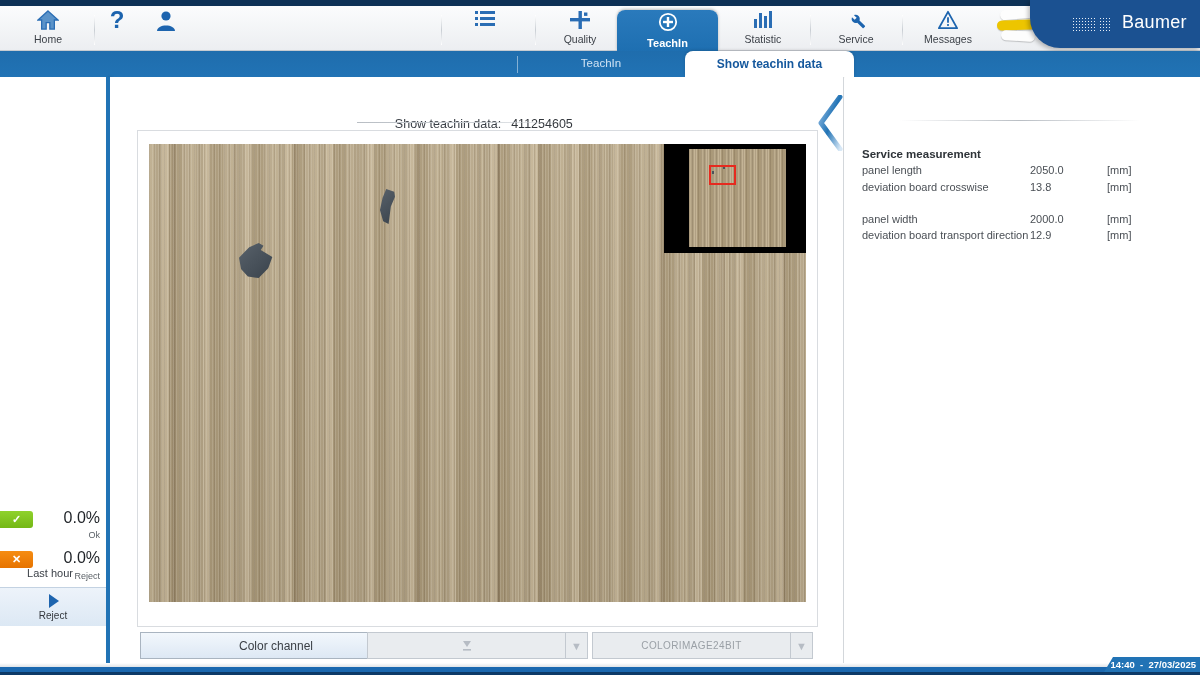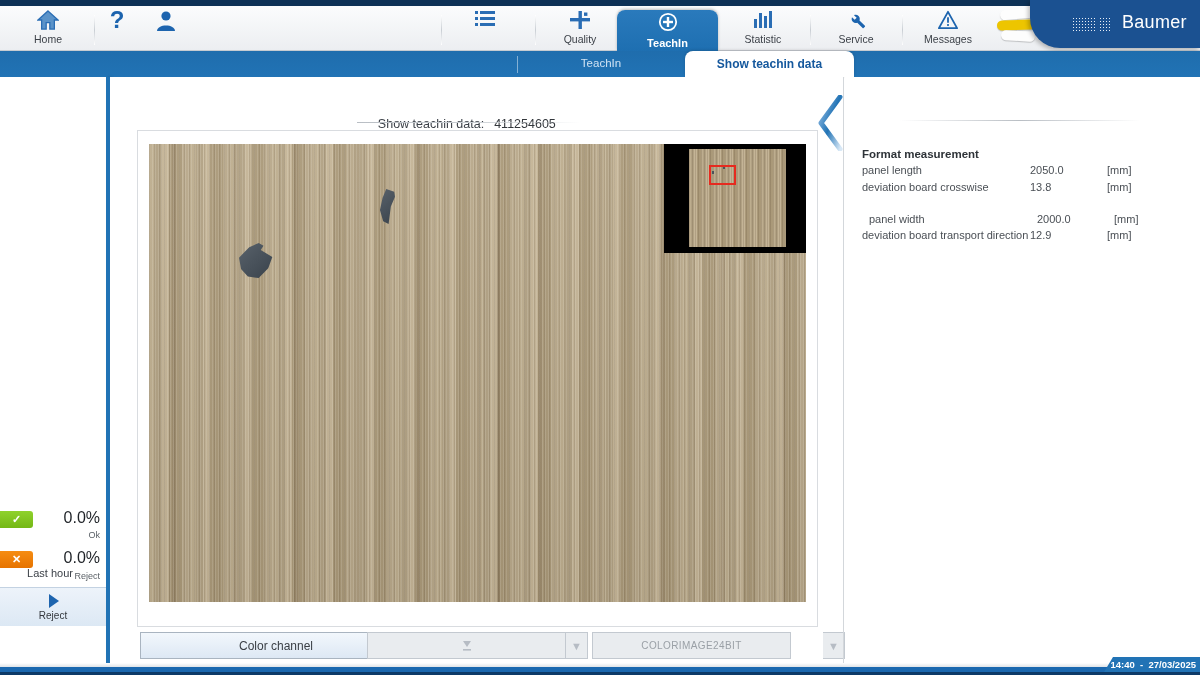--- a/index.html
+++ b/index.html
@@ -66,21 +66,21 @@
   .pct-sub { position:absolute; right:10px; width:90px; text-align:right; font-size:9px; color:#5b6167; }
   .sub-ok { top:453px; } .sub-reject { top:494px; }
   .side-btn { position:absolute; left:0; width:106px; background:linear-gradient(#edf3fa,#dce8f4);
               border-top:1px solid #c3d2e2; display:flex; flex-direction:column; align-items:center; justify-content:center; cursor:pointer; }
   .btn-start { top:510px; height:39px; }
   .btn-mode { top:550px; height:45px; }
   .side-btn .blabel { font-size:10px; color:#33373c; margin-top:1px; }
 
   
   .main { position:absolute; left:110px; top:77px; width:733px; height:586px; background:#fff; }
-  .main-header { position:absolute; left:247px; top:26px; font-size:12.5px; color:#3c4148; white-space:pre; }
+  .main-header { position:absolute; left:264px; top:26px; font-size:12.5px; color:#3c4148; white-space:pre; }
   .main-header .hv { color:#33373c; margin-left:10px; }
   .header-line { position:absolute; left:247px; top:45px; width:223px; height:1px;
                  background:linear-gradient(90deg,#b9bec4,#c9ced3,rgba(201,206,211,0)); }
   .card { position:absolute; left:27px; top:53px; width:681px; height:497px; border:1px solid #d9dce0; background:#fff; }
 
   .wood { position:absolute; left:11px; top:13px; width:657px; height:458px;
     background-color:#b3a284;
     background-image:
       linear-gradient(180deg, rgba(255,255,255,.05), rgba(0,0,0,.05)),
       repeating-linear-gradient(90deg, rgba(70,52,32,.14) 0 1px, rgba(0,0,0,0) 1px 5px),
@@ -106,32 +106,32 @@
   
   .dd-group { position:absolute; top:555px; height:27px; display:flex; }
   .dd-box { height:27px; border:1px solid #a9b4c0; display:flex; align-items:center; justify-content:center;
             font-size:12px; color:#3a3f45; background:linear-gradient(#f2f7fc,#ddE8f4); cursor:pointer; }
   .dd-arrowcell { width:22px; height:27px; border:1px solid #a9b4c0; border-left:none; background:#fff;
                   display:flex; align-items:center; justify-content:center; font-size:11px; color:#3a3f45; cursor:pointer; }
   .dd-disabled .dd-box { background:#e9ecef; border-color:#c3c9d0; color:#9aa0a6; cursor:default; }
   .dd-disabled .dd-arrowcell { background:#e9ecef; border-color:#c3c9d0; color:#b6bcc4; cursor:default; }
   .dd1 { left:30px; } .dd1 .dd-box { width:241px;padding-left:31px; }
   .dd2 { left:257px; } .dd2 .dd-box { width:199px; }
-  .dd3 { left:482px;gap:32px; } .dd3 .dd-box { width:199px; font-size:10px; letter-spacing:.4px; }
+  .dd3 { left:482px; } .dd3 .dd-box { width:199px; font-size:10px; letter-spacing:.4px; }
 
   
   .vdivider { position:absolute; left:843px; top:77px; width:1px; height:586px; background:#d3d7db; }
   .collapse-btn { position:absolute; left:812px; top:95px; width:36px; height:56px; cursor:pointer; background:transparent; border:none; }
   .rightpanel { position:absolute; left:845px; top:77px; width:355px; height:586px; background:#fff; }
   .rp-line { position:absolute; left:55px; top:43px; width:240px; height:1px;
              background:linear-gradient(90deg,rgba(185,190,196,0),#b9bec4,rgba(185,190,196,0)); }
   .rp-title { position:absolute; left:17px; top:71px; font-size:11.5px; font-weight:bold; color:#2e3338; }
   .rp-row { position:absolute; left:17px; width:320px; height:14px; font-size:11px; color:#4a4f55; }
   .rp-row .v { position:absolute; left:168px; } .rp-row .u { position:absolute; left:245px; }
-  .rp-r0 { top:87px; } .rp-r1 { top:104px; } .rp-r2 { top:136px;margin-left:7px; } .rp-r3 { top:152px; }
+  .rp-r0 { top:87px; } .rp-r1 { top:104px; } .rp-r2 { top:136px; } .rp-r3 { top:152px; }
 
   
   .bottombar { position:absolute; left:0; top:663px; width:1200px; height:12px; }
   .bb-fade { position:absolute; left:0; top:0; width:1200px; height:4px; background:linear-gradient(#fff,#dfe3e7); }
   .bb-blue { position:absolute; left:0; top:4px; width:1200px; height:5px; background:#1b68af; }
   .bb-navy { position:absolute; left:0; top:9px; width:1200px; height:3px; background:#0d3a67; }
   .timebox { position:absolute; right:0; top:-6px; width:96px; height:15px; background:#2173b5;
              clip-path:polygon(9px 0, 100% 0, 100% 100%, 0 100%);
              color:#fff; font-size:9.5px; font-weight:bold; display:flex; align-items:center; justify-content:flex-end;
              padding-right:4px; white-space:pre; }
@@ -331,21 +331,21 @@
             <stop offset="0.5" stop-color="#2173b5"></stop>
             <stop offset="1" stop-color="#d8e8f6"></stop>
       </linearGradient>
         </defs>
       <path d="M28 2 L9 28 L28 54" fill="none" stroke="url(#cg)" stroke-width="5" stroke-linecap="round" stroke-linejoin="round"></path>
     </svg>
   </button>
 
   <div class="rightpanel">
     <div class="rp-line"></div>
-    <div class="rp-title">Format measurement</div>
+    <div class="rp-title">Service measurement</div>
 
     <div class="rp-row rp-r0">
       <span>panel length</span>
       <span class="v">2050.0</span>
       <span class="u">[mm]</span>
     </div>
     <div class="rp-row rp-r1">
       <span>deviation board crosswise</span>
       <span class="v">13.8</span>
       <span class="u">[mm]</span>

